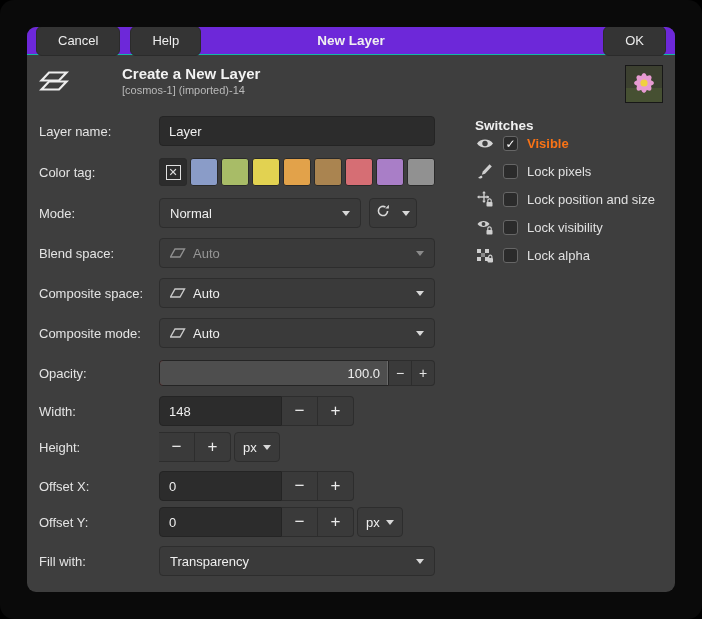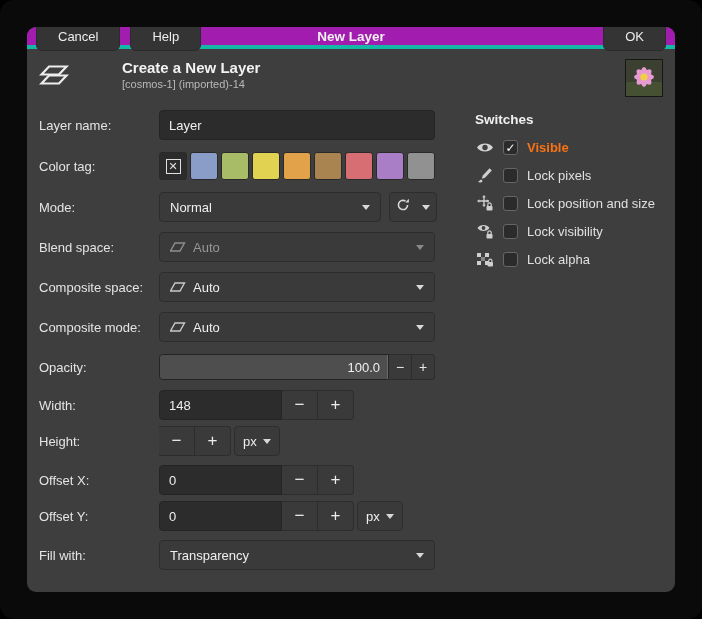--- a/index.html
+++ b/index.html
@@ -18,26 +18,26 @@
     left: 27px; top: 27px;
     width: 648px; height: 565px;
     background: #3e3e3e;
     border-radius: 9px;
     overflow: hidden;
   }
 
   
   .titlebar {
     position: relative;
-    height: 22px;
-    background: #a21caf;
+    height: 28px;
+    background: #6d28d9;
     display: flex;
     align-items: center;
     padding: 0 9px;
-    border-bottom: 4px solid #14b8a6;
+    border-bottom: 1px solid #14b8a6;
   }
   .tb-btn {
     height: 30px;
     padding: 0 21px;
     background: #343434;
     color: #ededed;
     border: 1px solid #2b2b2b;
     border-radius: 6px;
     font-size: 13px;
     font-family: inherit;
@@ -103,21 +103,21 @@
     border-radius: 4px;
     display: flex;
     align-items: center;
     padding: 0 10px;
     color: #efefef;
     font-size: 13px;
     cursor: pointer;
   }
   .combo .cval { flex: 1; }
   .combo.wide { width: 276px; }
-  .combo.mode-w { width: 222px; }
+  .combo.mode-w { width: 202px; }
   .combo .pre-ic { margin-right: 7px; display: flex; }
   .combo.disabled { color: #969696; }
   .combo.disabled .arrow { border-top-color: #8a8a8a; }
 
   .arrow {
     width: 0; height: 0;
     border-left: 4.5px solid transparent;
     border-right: 4.5px solid transparent;
     border-top: 5.5px solid #d8d8d8;
     margin-left: 8px;
@@ -224,21 +224,21 @@
   .unit-combo .arrow { margin-left: 5px; }
 
   
   .mb12 { margin-bottom: 12px; }
   .mb10 { margin-bottom: 10px; }
   .mb9  { margin-bottom: 9px; }
   .mb6  { margin-bottom: 6px; }
 
   
   .switches { margin-left: 24px; padding-top: 2px; }
-  .sw-title { color: #f0f0f0; font-size: 13.5px; font-weight: bold; margin-bottom: 13px; }
+  .sw-title { color: #f0f0f0; font-size: 13.5px; font-weight: bold; margin-bottom: 3px; }
   .sw-row { display: flex; align-items: center; margin-bottom: 12px; cursor: default; }
   .sw-row .ic { width: 20px; display: flex; justify-content: center; margin-right: 8px; flex-shrink: 0; }
   .checkbox {
     width: 15px; height: 15px;
     background: #2b2b2b;
     border: 1px solid #666;
     border-radius: 3px;
     margin-right: 9px;
     display: flex;
     align-items: center;

